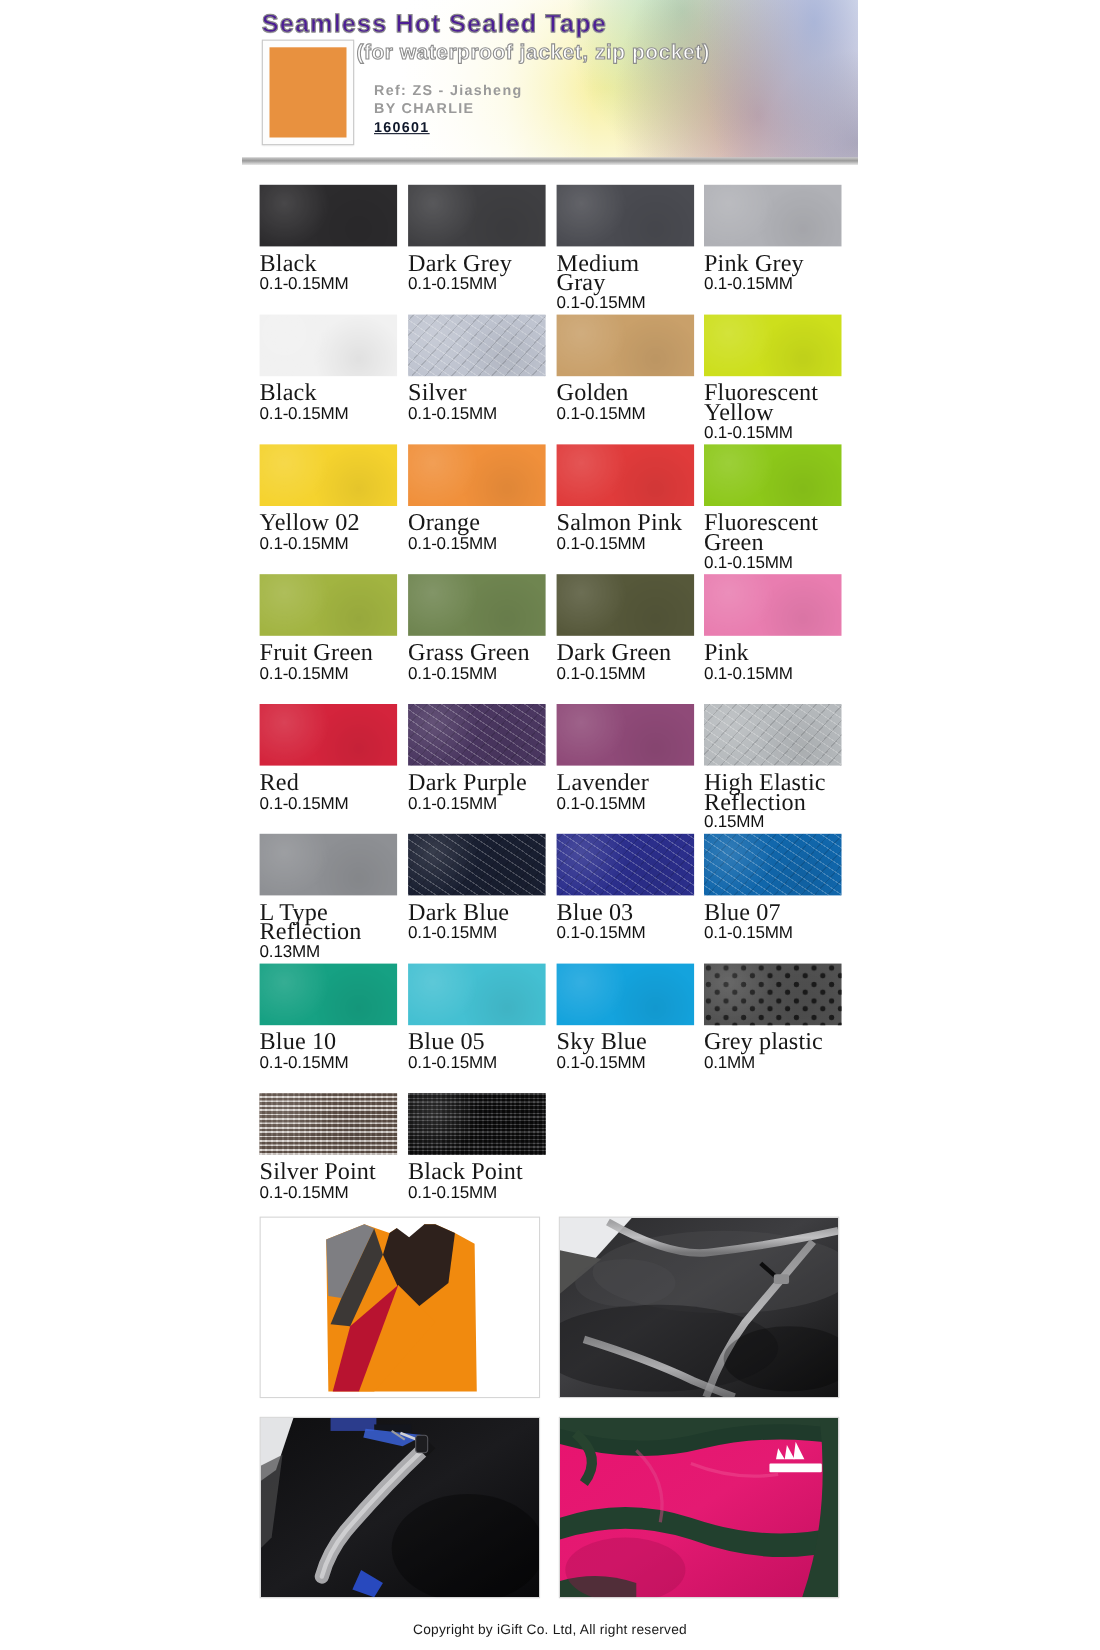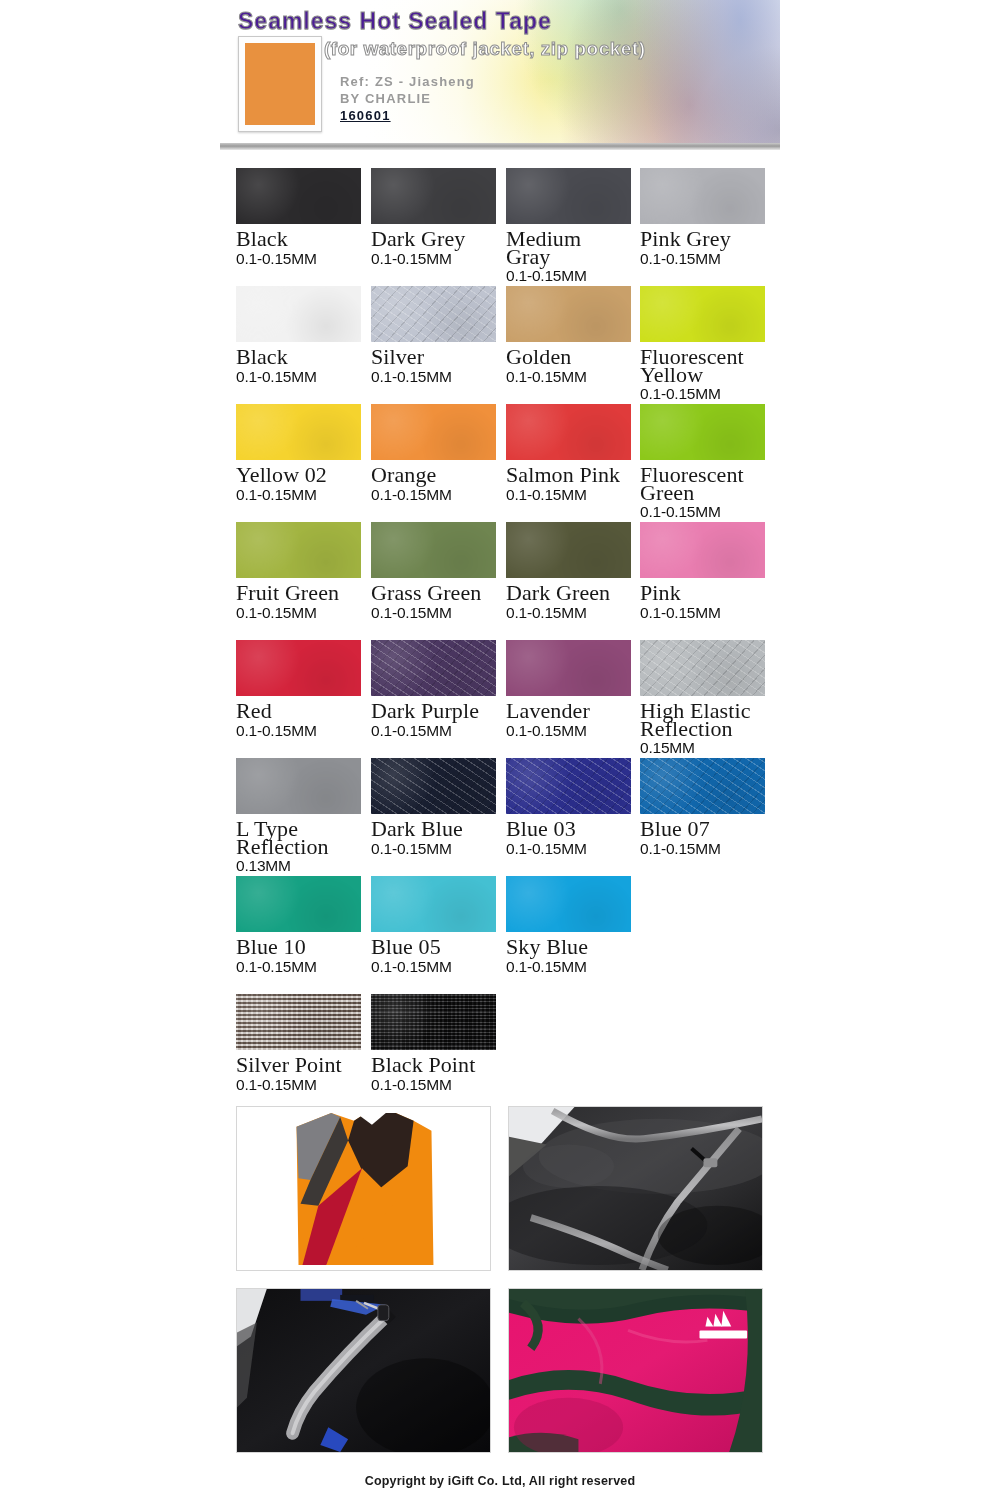--- a/index.html
+++ b/index.html
@@ -204,21 +204,21 @@
   #photo-3 { left: 272px; top: 182px; }
 
   
   #footer {
     position: absolute;
     left: 0;
     top: 1474px;
     width: 1000px;
     text-align: center;
     font-size: 12.5px;
-    font-weight: bold;
+    font-weight: normal;
     color: #1a1a1a;
     letter-spacing: .2px;
   }
 </style>
 </head>
 <body>
 
 <div id="banner">
   <div id="banner-gradient"></div>
   <div id="banner-fade-left"></div>
@@ -430,20 +430,27 @@
         </div>
         <div class="swatch-name">Blue 05</div>
         <div class="swatch-thick">0.1-0.15MM</div>
       </div>
       <div class="swatch-cell c2">
         <div class="swatch-chip" style="background-color: rgb(20, 163, 221);">
           <div class="tex"></div>
         </div>
         <div class="swatch-name">Sky Blue</div>
         <div class="swatch-thick">0.1-0.15MM</div>
+      </div>
+      <div class="swatch-cell c3">
+        <div class="swatch-chip tex-mesh" style="background-color: rgb(61, 61, 61);">
+          <div class="tex"></div>
+        </div>
+        <div class="swatch-name">Grey plastic</div>
+        <div class="swatch-thick">0.1MM</div>
       </div>
     </div>
     <div class="swatch-row">
       <div class="swatch-cell c0">
         <div class="swatch-chip tex-silverpoint" style="background-color: rgb(155, 140, 129);">
           <div class="tex"></div>
         </div>
         <div class="swatch-name">Silver Point</div>
         <div class="swatch-thick">0.1-0.15MM</div>
       </div>

